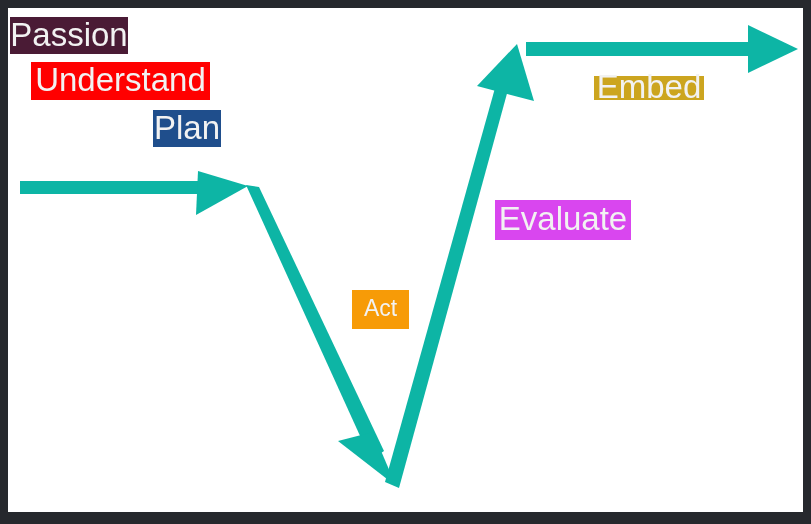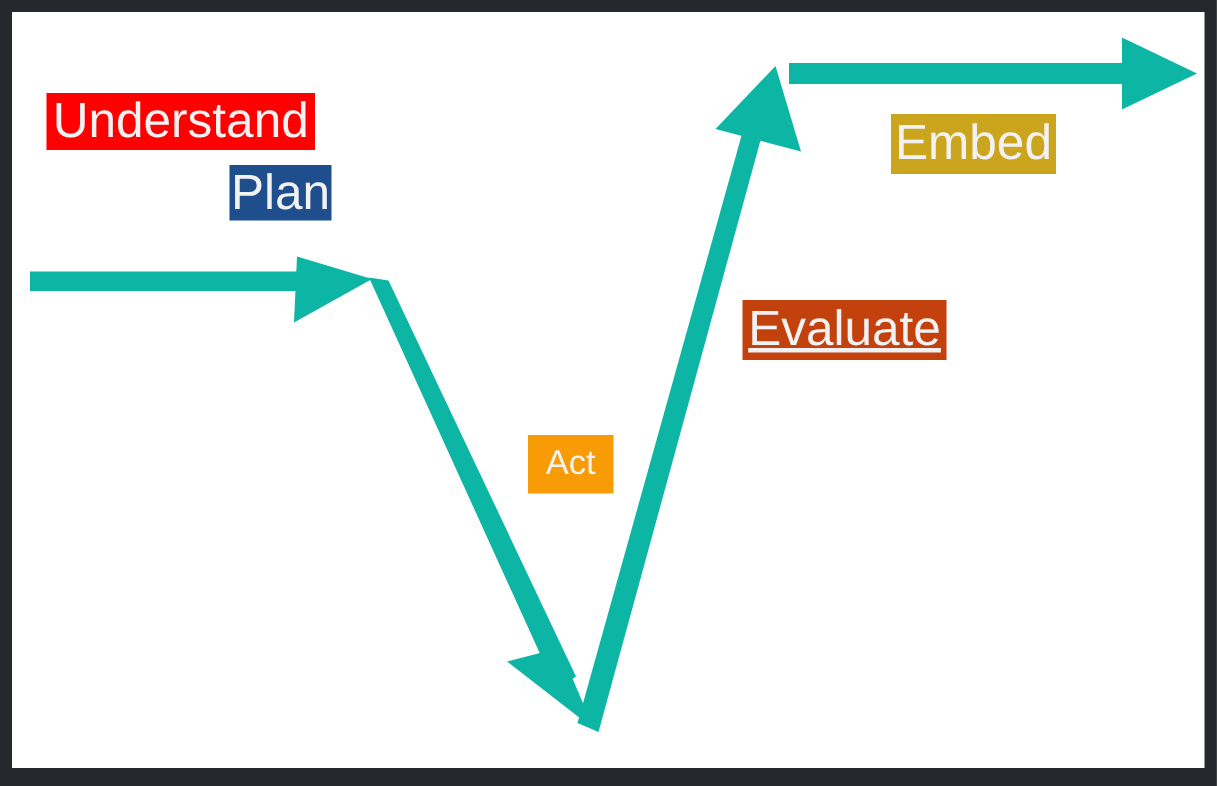--- a/index.html
+++ b/index.html
@@ -86,31 +86,30 @@
     background: #f79b07;
     font-size: 23px;
     padding-bottom: 3px;
     box-sizing: border-box;
   }
   #label-evaluate {
     left: 487px;
     top: 192px;
     width: 136px;
     height: 40px;
-    background: #c2410c;
+    background: #d946ef;
     font-size: 33px;
     padding-bottom: 3px;
     box-sizing: border-box;
-    text-decoration: underline;
   }
   #label-embed {
     left: 586px;
     top: 68px;
     width: 110px;
-    height: 40px;
+    height: 24px;
     background: #cca51f;
     font-size: 33px;
     padding-bottom: 3px;
     box-sizing: border-box;
   }
 </style>
 </head>
 <body>
 
 <div id="frame">
@@ -132,20 +131,21 @@
         <polygon fill="#0db5a5" points="377,474 391,480 506,60 494,55"></polygon>
         <polygon fill="#0db5a5" points="509,36 526,93 469,78"></polygon>
       </g>
 
       <g>
         <polygon fill="#0db5a5" points="518,34 742,34 742,48 518,48"></polygon>
         <polygon fill="#0db5a5" points="740,17 790,41 740,65"></polygon>
       </g>
     </svg>
 
+    <div class="stage-label" id="label-passion">Passion</div>
 
     <div class="stage-label" id="label-understand">Understand</div>
 
     <div class="stage-label" id="label-plan">Plan</div>
 
     <div class="stage-label" id="label-act">Act</div>
 
     <div class="stage-label" id="label-evaluate">Evaluate</div>
 
     <div class="stage-label" id="label-embed">Embed</div>

